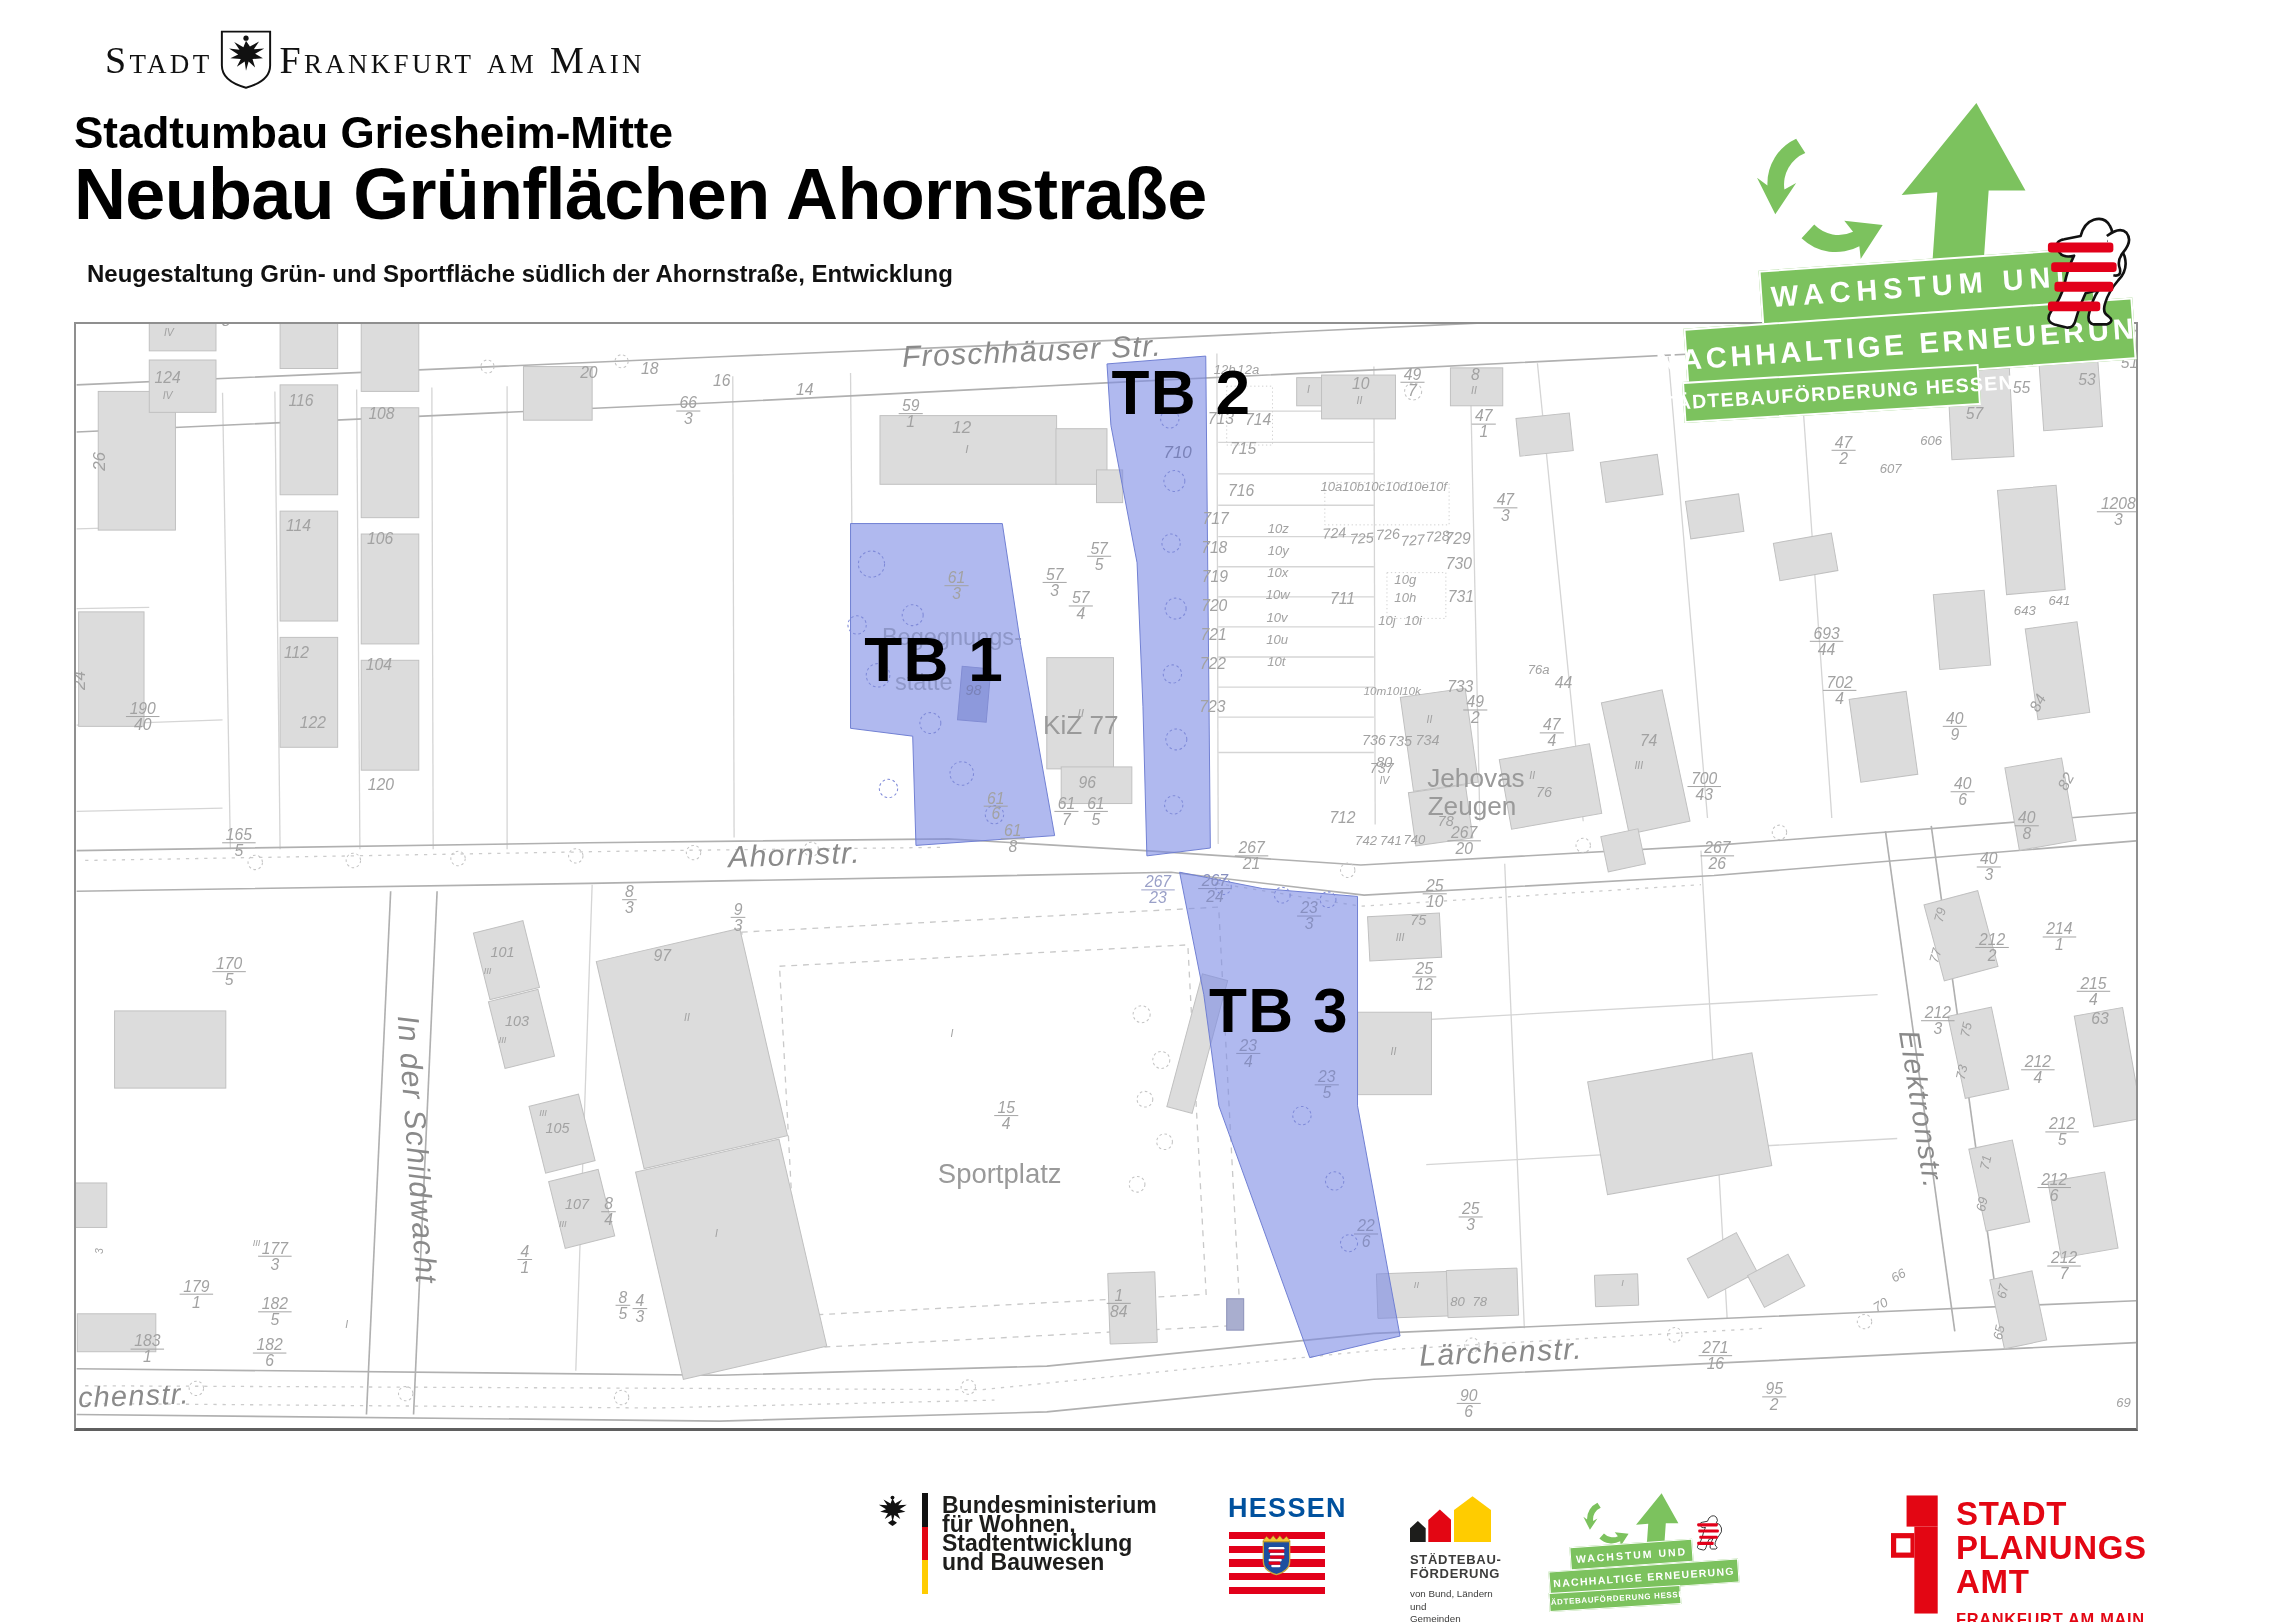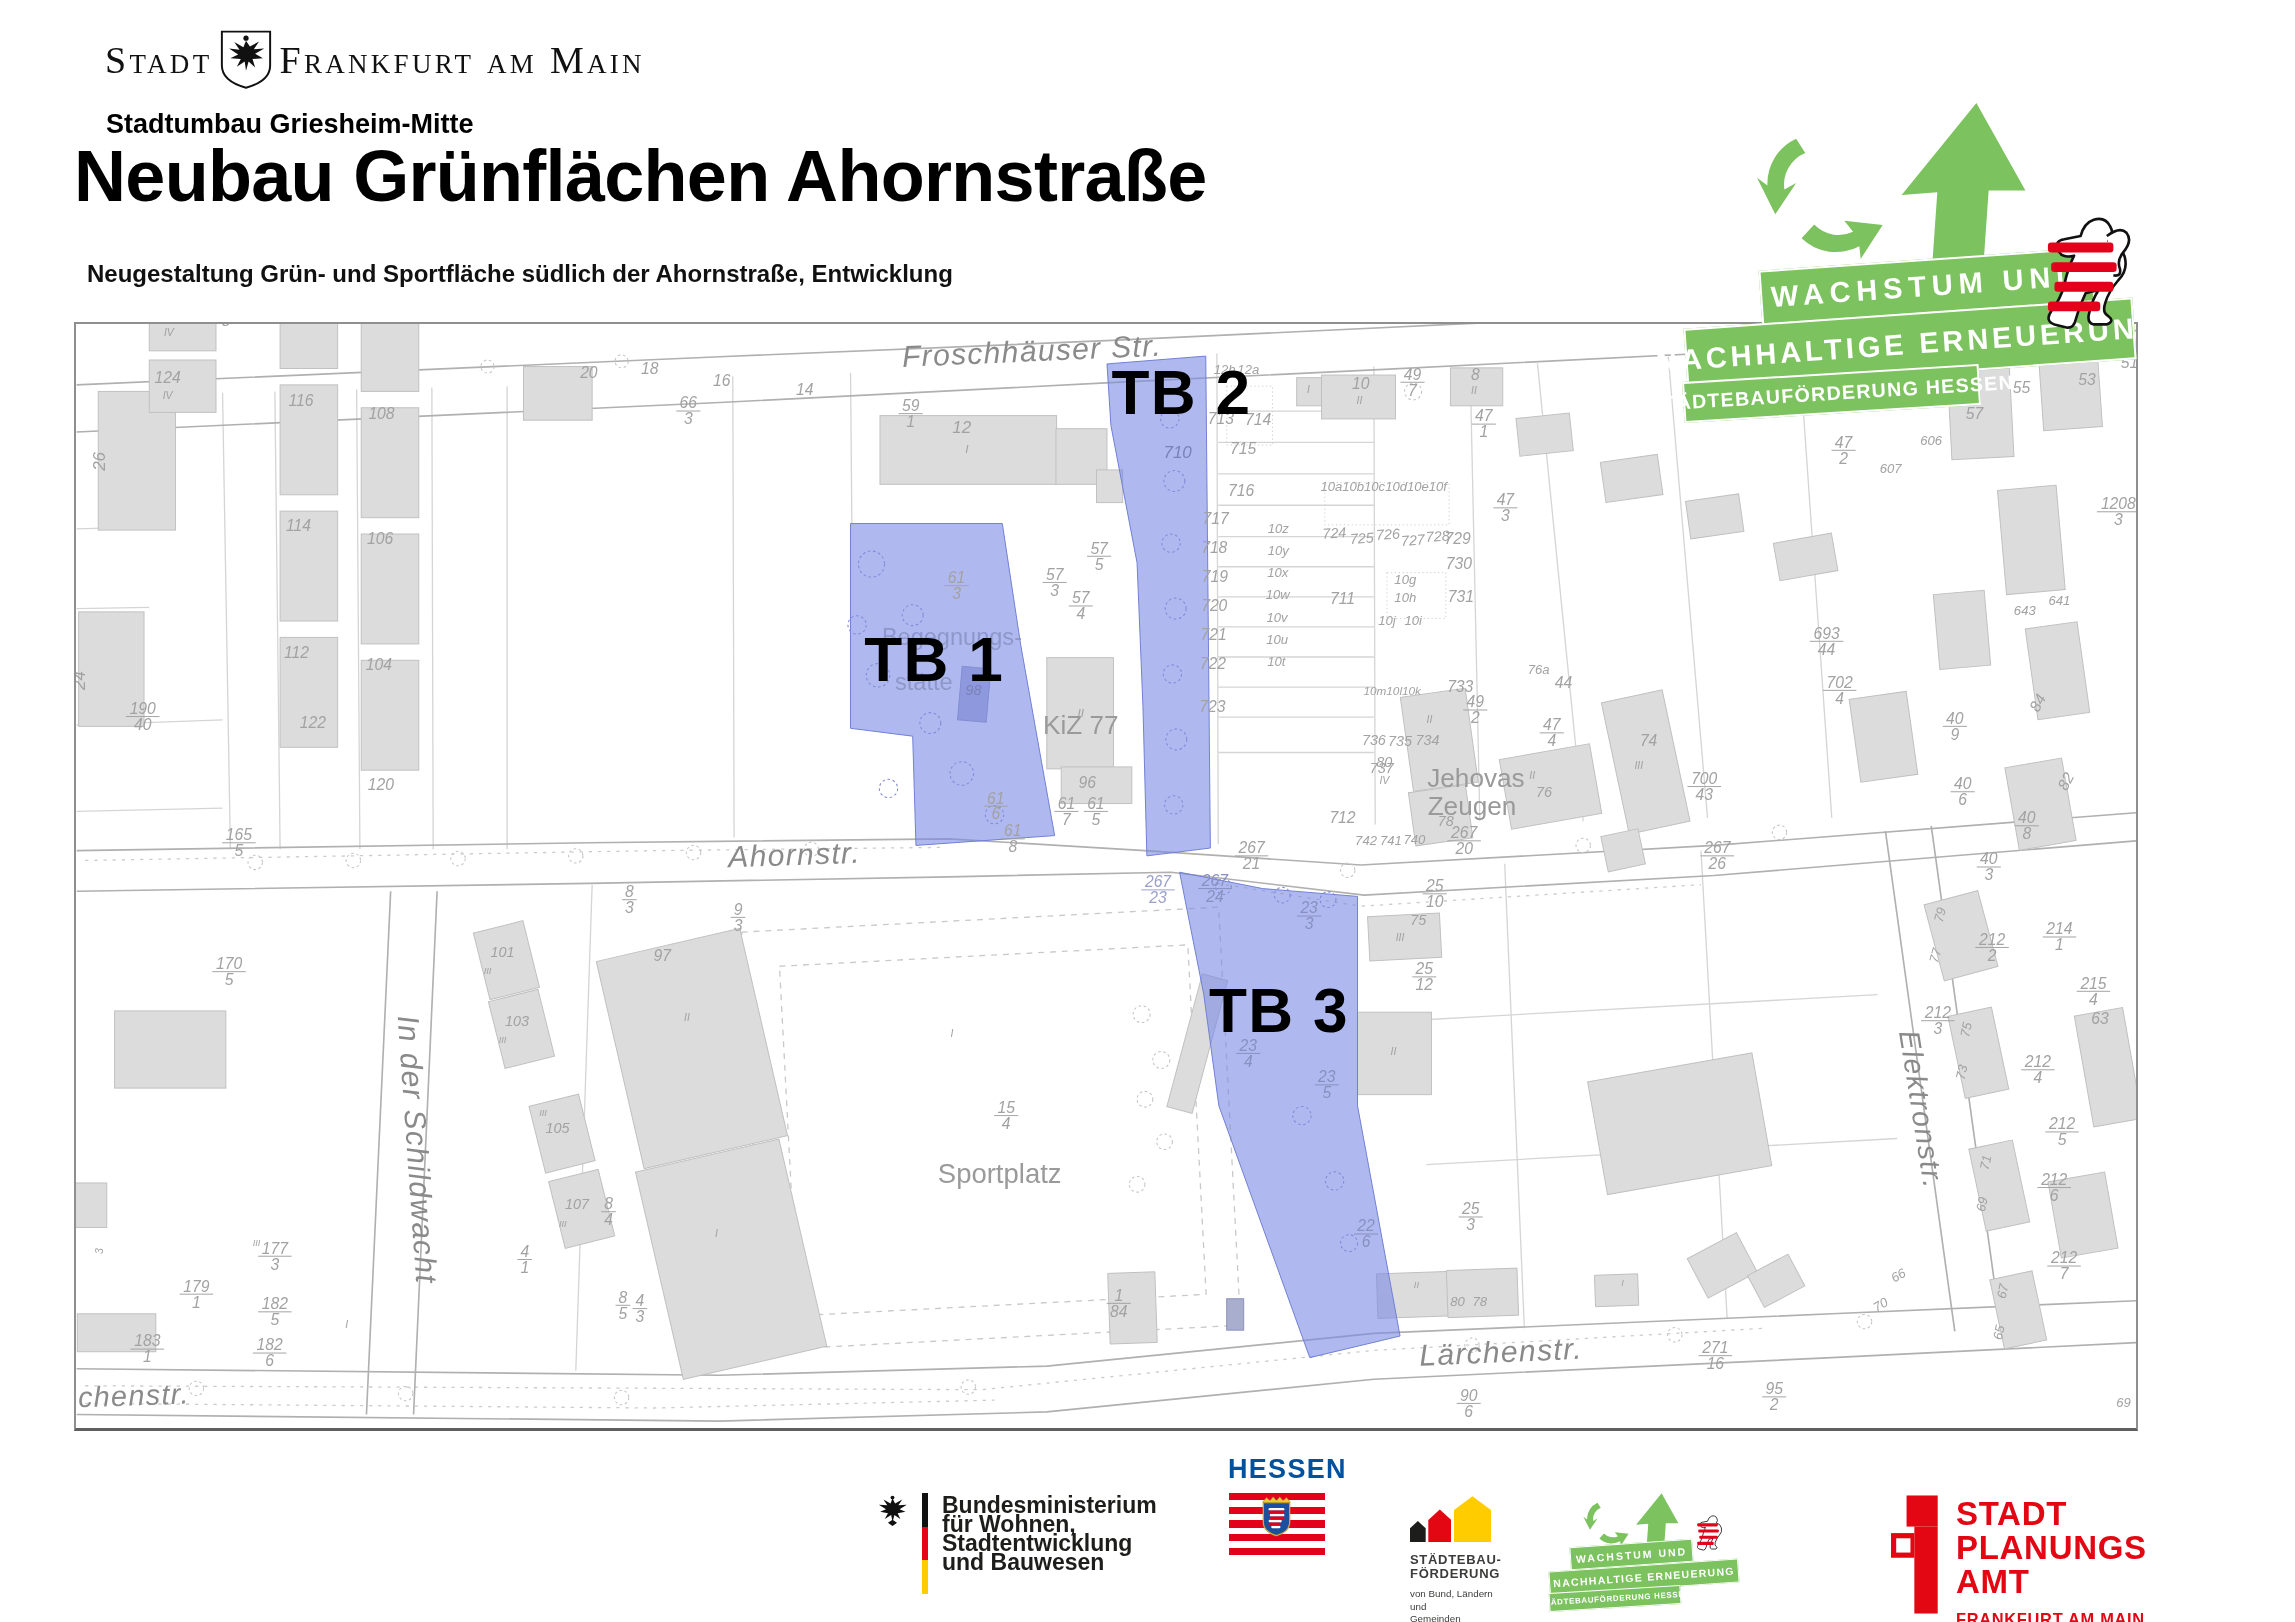--- a/index.html
+++ b/index.html
@@ -4,21 +4,21 @@
 <style>
   html,body{margin:0;padding:0;background:#fff;}
   body{width:2295px;height:1622px;position:relative;overflow:hidden;
        font-family:"Liberation Sans",sans-serif;-webkit-font-smoothing:antialiased;}
   .abs{position:absolute;}
   
   #city-logo{left:105px;top:29px;display:flex;align-items:center;gap:6.5px;
              font-family:"Liberation Serif",serif;font-variant:small-caps;color:#111;}
   #city-logo .word{font-size:38px;letter-spacing:3.3px;line-height:1;}
   #title-block{left:74px;top:110px;color:#000;}
-  #title-line1{font-size:27px;font-weight:bold;line-height:1.05;margin-left:32px;}
+  #title-line1{font-size:44px;font-weight:bold;line-height:1.05;}
   #title-line2{font-size:72px;font-weight:bold;line-height:1.08;letter-spacing:-0.7px;}
   #subtitle{left:75px;top:259px;font-size:24px;font-weight:bold;color:#111;line-height:1.22;margin-left:12px;}
   
   #badge{left:1672px;top:97px;width:484px;height:327px;z-index:40;}
   .banner{position:absolute;background:var(--green);color:#fff;font-weight:bold;
           display:flex;align-items:center;justify-content:center;white-space:nowrap;
           border:2.6px solid #fff;}
   
   #map-frame{left:74px;top:322px;width:2064px;height:1109px;background:#fff;
              border:2px solid #8f8f8f;border-bottom:3.9px solid #5f5f5f;box-sizing:border-box;z-index:10;}
@@ -629,21 +629,21 @@
   <span class="abs" style="left:47px;top:0;width:5.9px;height:34px;background:#111;"></span>
   <span class="abs" style="left:47px;top:34px;width:5.9px;height:33px;background:#e30613;"></span>
   <span class="abs" style="left:47px;top:67px;width:5.9px;height:34px;background:#ffcc00;"></span>
   <div class="abs" id="bmwsb-text" style="left:67px;top:2.6px;">
     <div>Bundesministerium</div>
     <div>für Wohnen, Stadtentwicklung</div>
     <div>und Bauwesen</div>
   </div>
 </div>
 
-<div class="abs flogo" style="left:1228px;top:1454px;">
+<div class="abs flogo" style="left:1228px;top:1493px;">
   <div id="hessen-word">HESSEN</div>
   <div class="abs" style="left:1.3px;top:39px;width:96px;height:63px;background:repeating-linear-gradient(#e2001a 0 7.2px,#fff 7.2px 13.7px);">
     <svg class="abs" style="left:33px;top:2.6px;" width="29" height="41" viewBox="0 0 44 62">
       <path d="M2,10 h40 v30 q0,14 -20,20 q-20,-6 -20,-20 Z" fill="#1d4f9f" stroke="#caa53d" stroke-width="2"></path>
       <path d="M2,8 l5,-6 5,5 5,-6 5,6 5,-6 5,6 5,-5 5,6 v2 h-40 Z" fill="#f3c636" stroke="#9a7b20" stroke-width="1"></path>
       <g fill="#fff">
           <rect x="10" y="18" width="24" height="4" rx="2"></rect>
           <rect x="12" y="27" width="22" height="4" rx="2"></rect>
           <rect x="10" y="36" width="20" height="4" rx="2"></rect>
           <rect x="14" y="45" width="14" height="4" rx="2"></rect>

